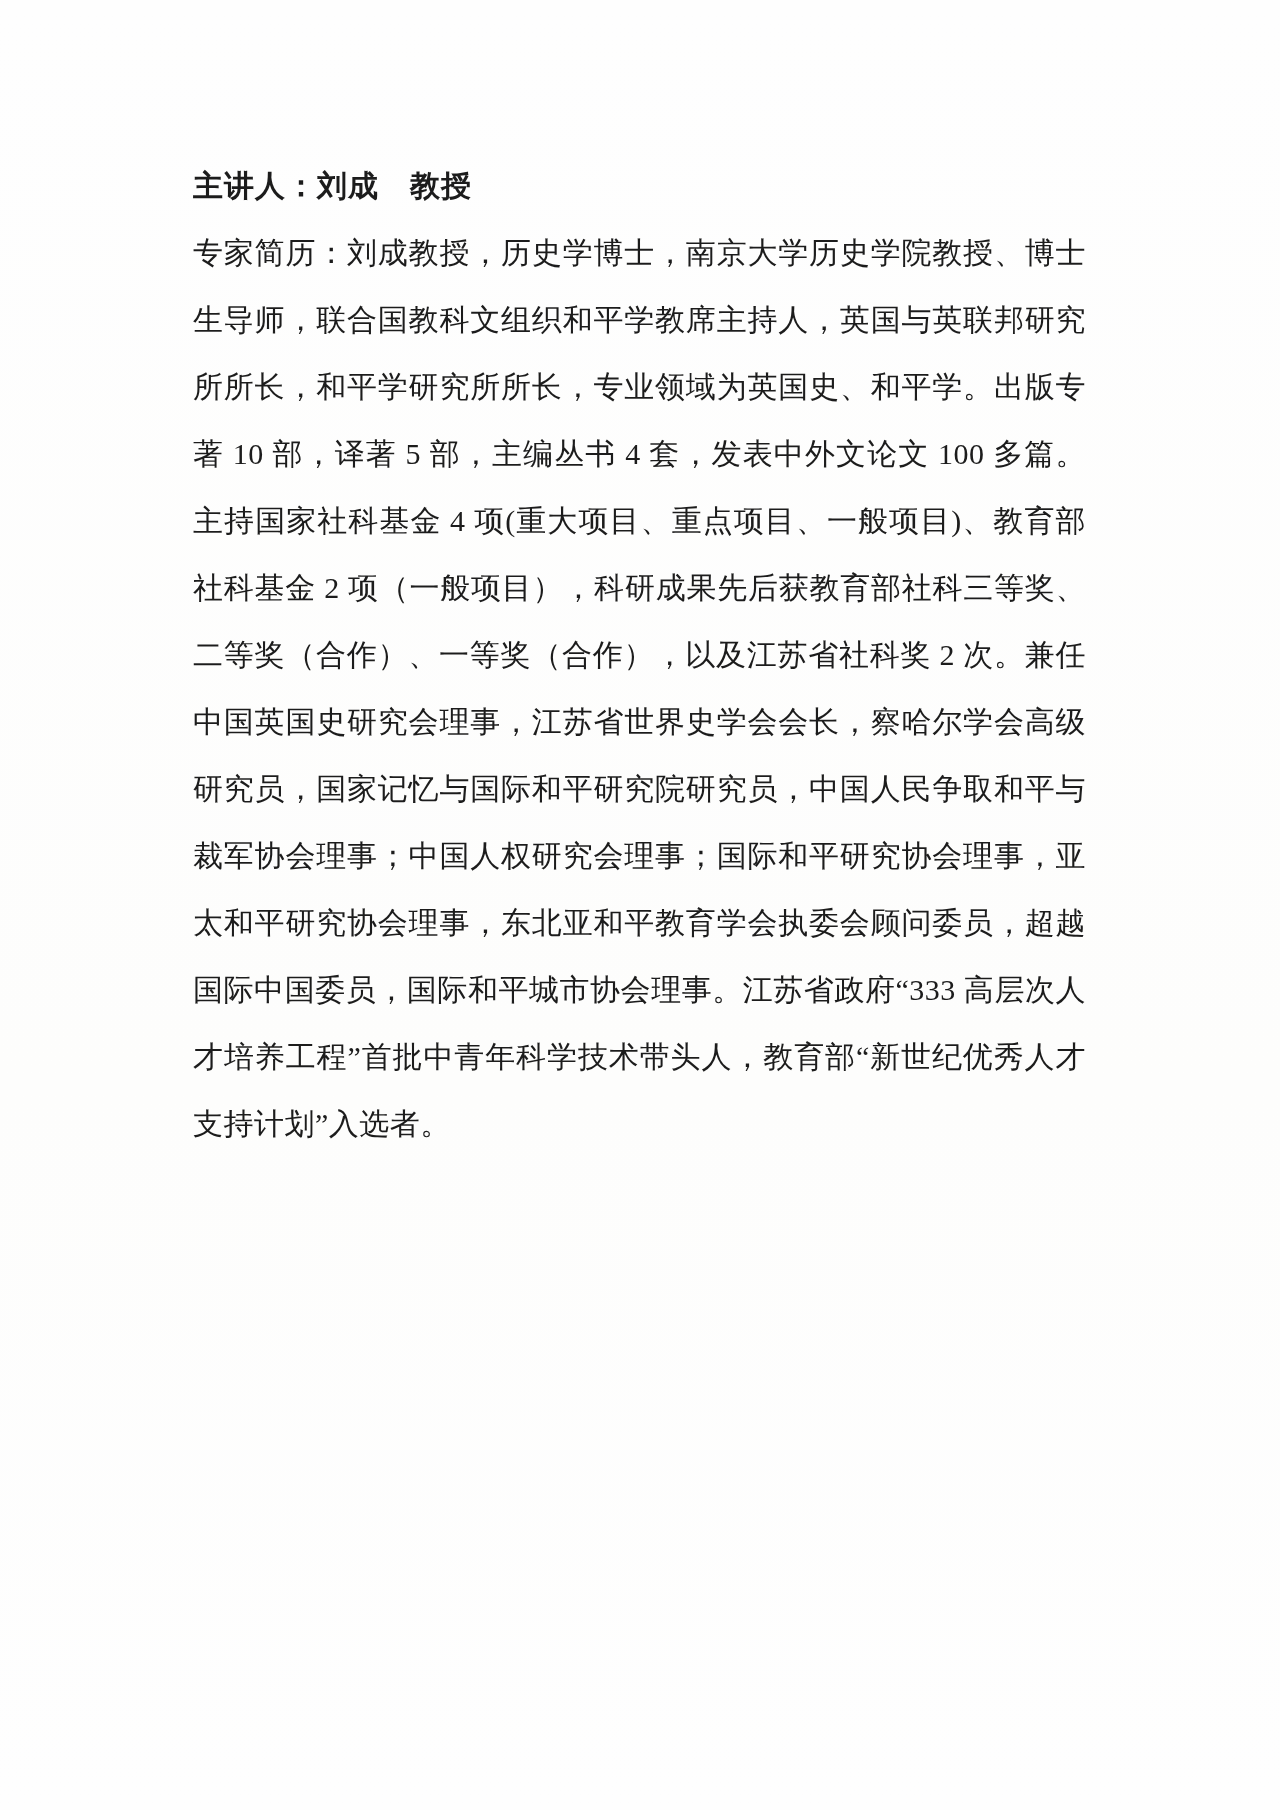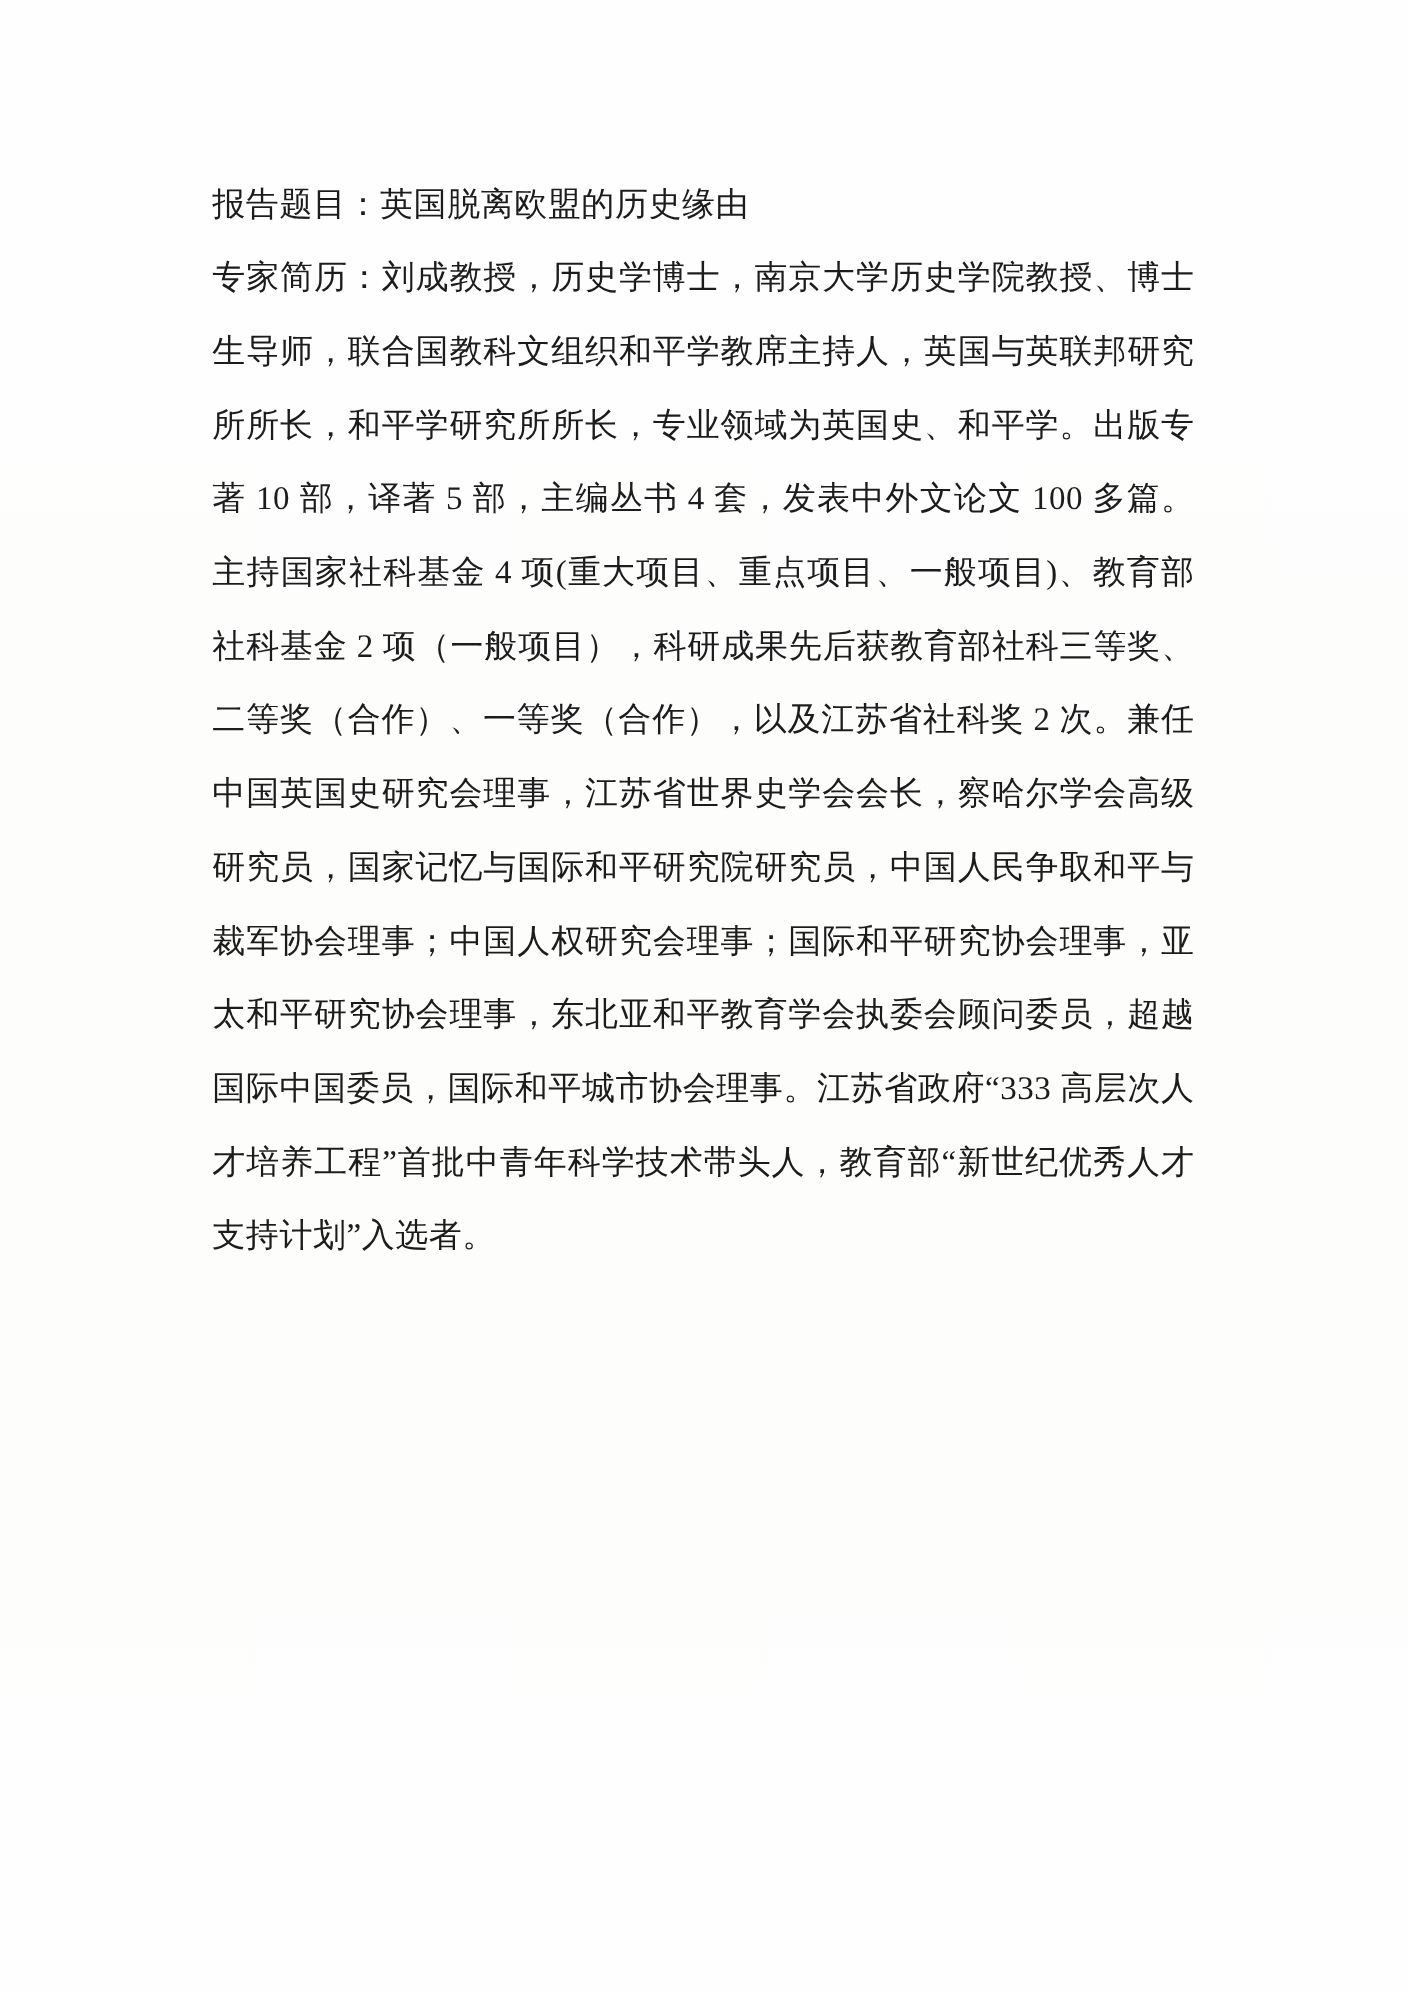--- a/index.html
+++ b/index.html
@@ -42,16 +42,16 @@
   .para {
     text-align: justify;
     text-justify: inter-character;
   }
 </style>
 </head>
 <body>
 
 <div class="page">
   <div class="content">
-    <p class="line">报告题目：英国脱离欧盟的历史缘由</p>
+    <p class="line bold">主讲人：刘成　教授</p>
     <p class="line para">专家简历：刘成教授，历史学博士，南京大学历史学院教授、博士生导师，联合国教科文组织和平学教席主持人，英国与英联邦研究所所长，和平学研究所所长，专业领域为英国史、和平学。出版专著 10 部，译著 5 部，主编丛书 4 套，发表中外文论文 100 多篇。主持国家社科基金 4 项(重大项目、重点项目、一般项目)、教育部社科基金 2 项（一般项目），科研成果先后获教育部社科三等奖、二等奖（合作）、一等奖（合作），以及江苏省社科奖 2 次。兼任中国英国史研究会理事，江苏省世界史学会会长，察哈尔学会高级研究员，国家记忆与国际和平研究院研究员，中国人民争取和平与裁军协会理事；中国人权研究会理事；国际和平研究协会理事，亚太和平研究协会理事，东北亚和平教育学会执委会顾问委员，超越国际中国委员，国际和平城市协会理事。江苏省政府“333 高层次人才培养工程”首批中青年科学技术带头人，教育部“新世纪优秀人才支持计划”入选者。</p>
   </div>
 </div>
 
 </body></html>

